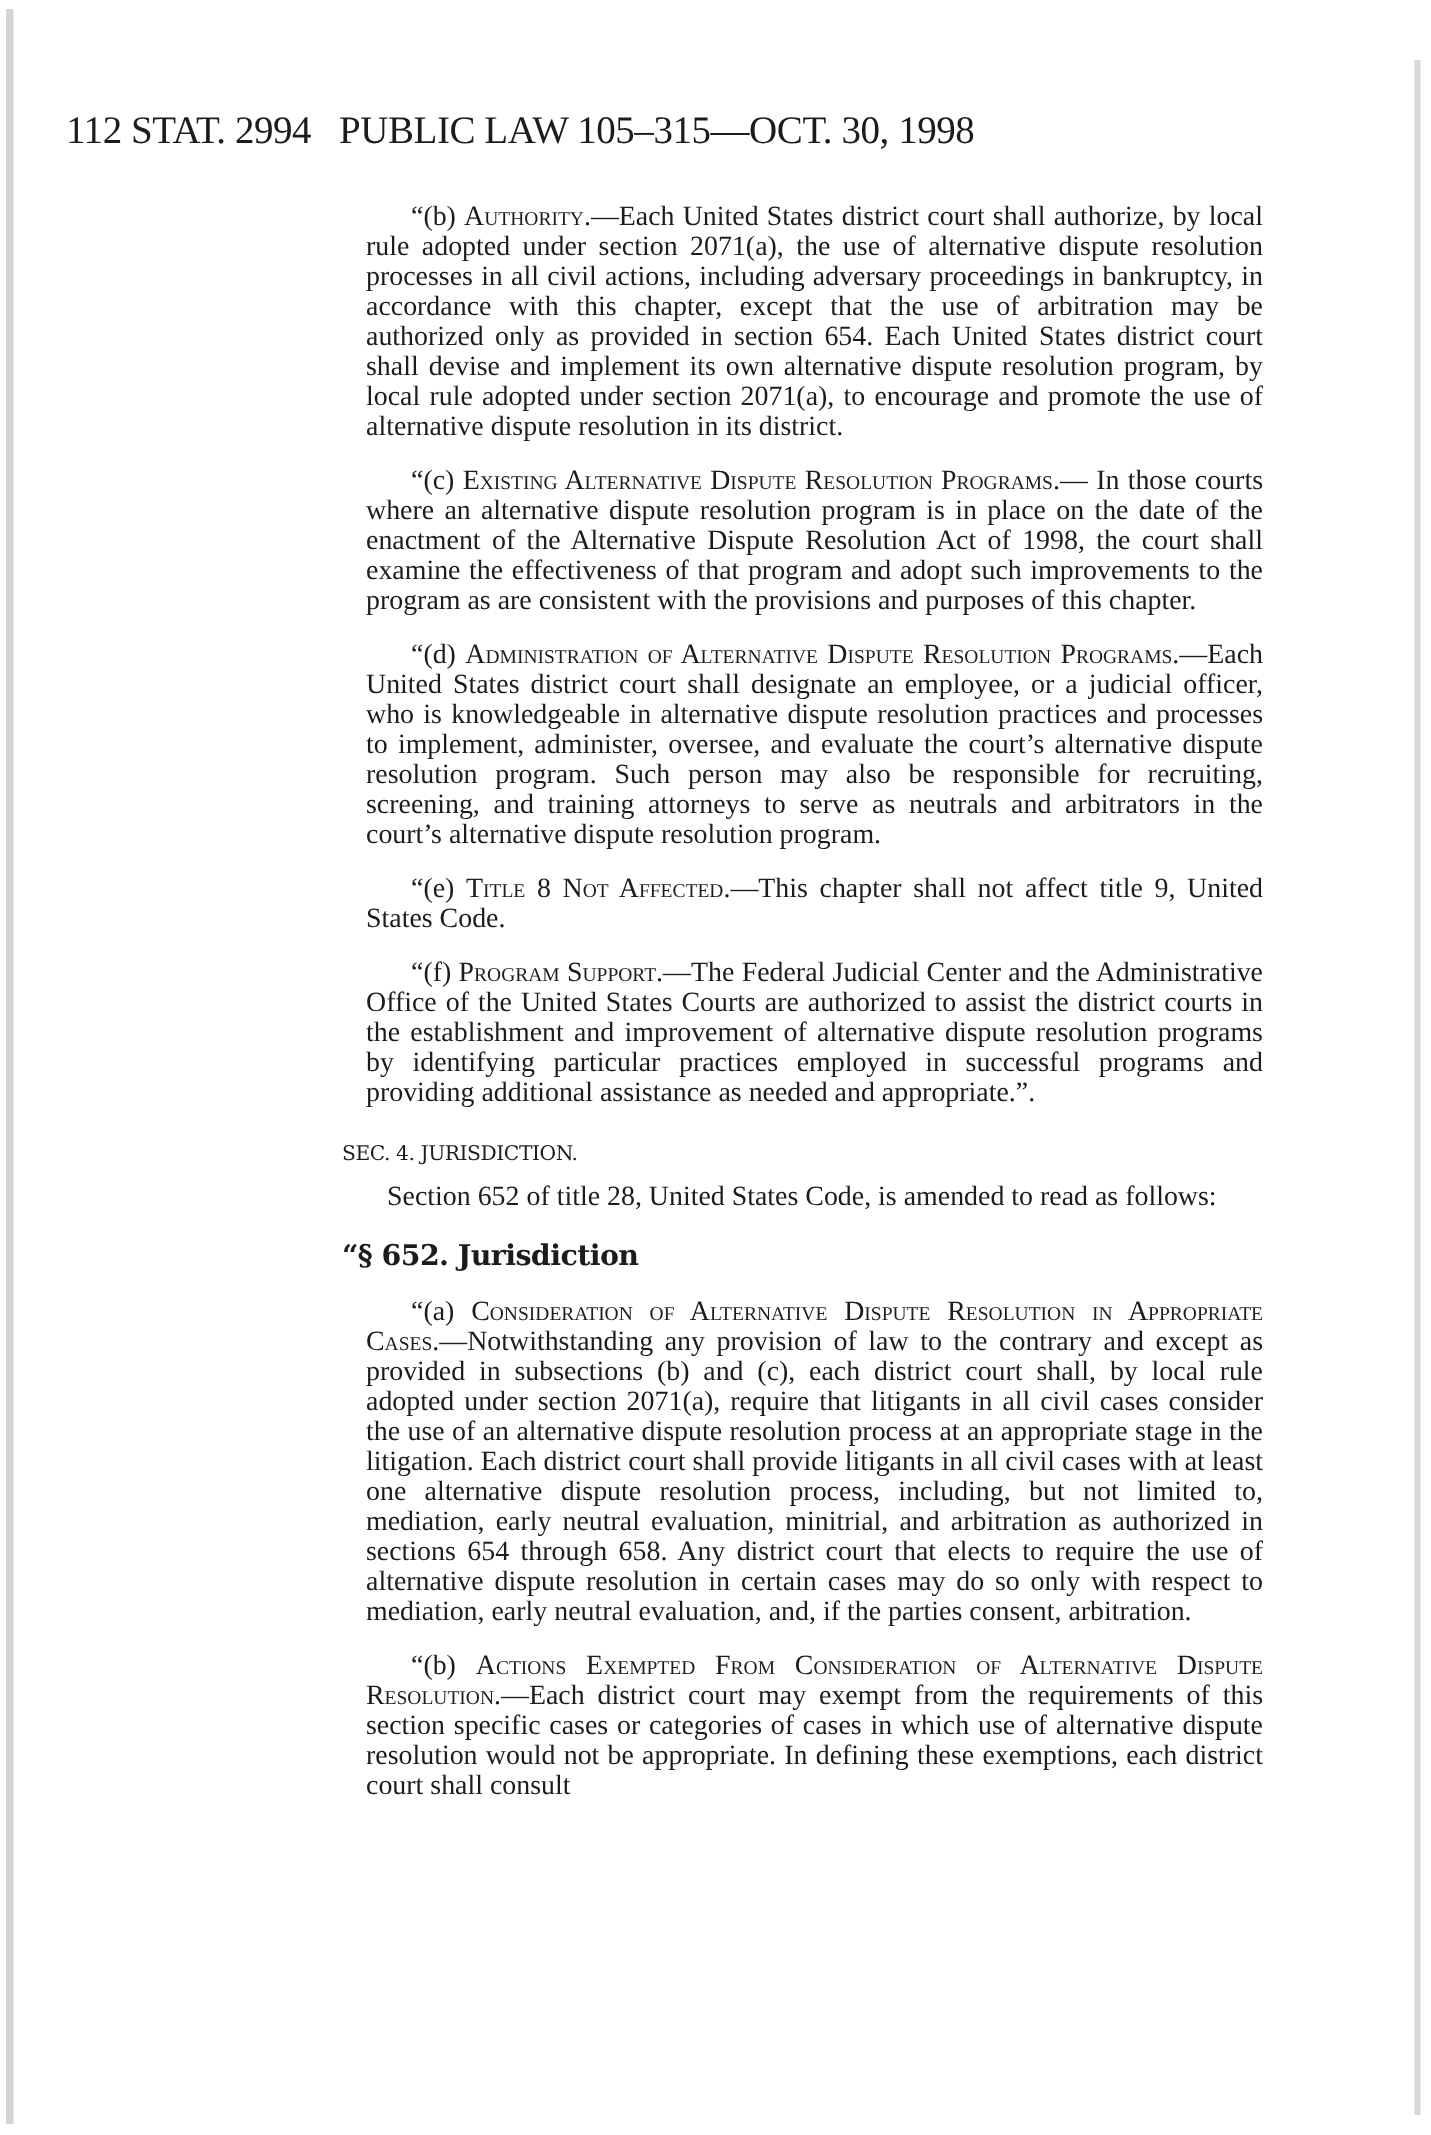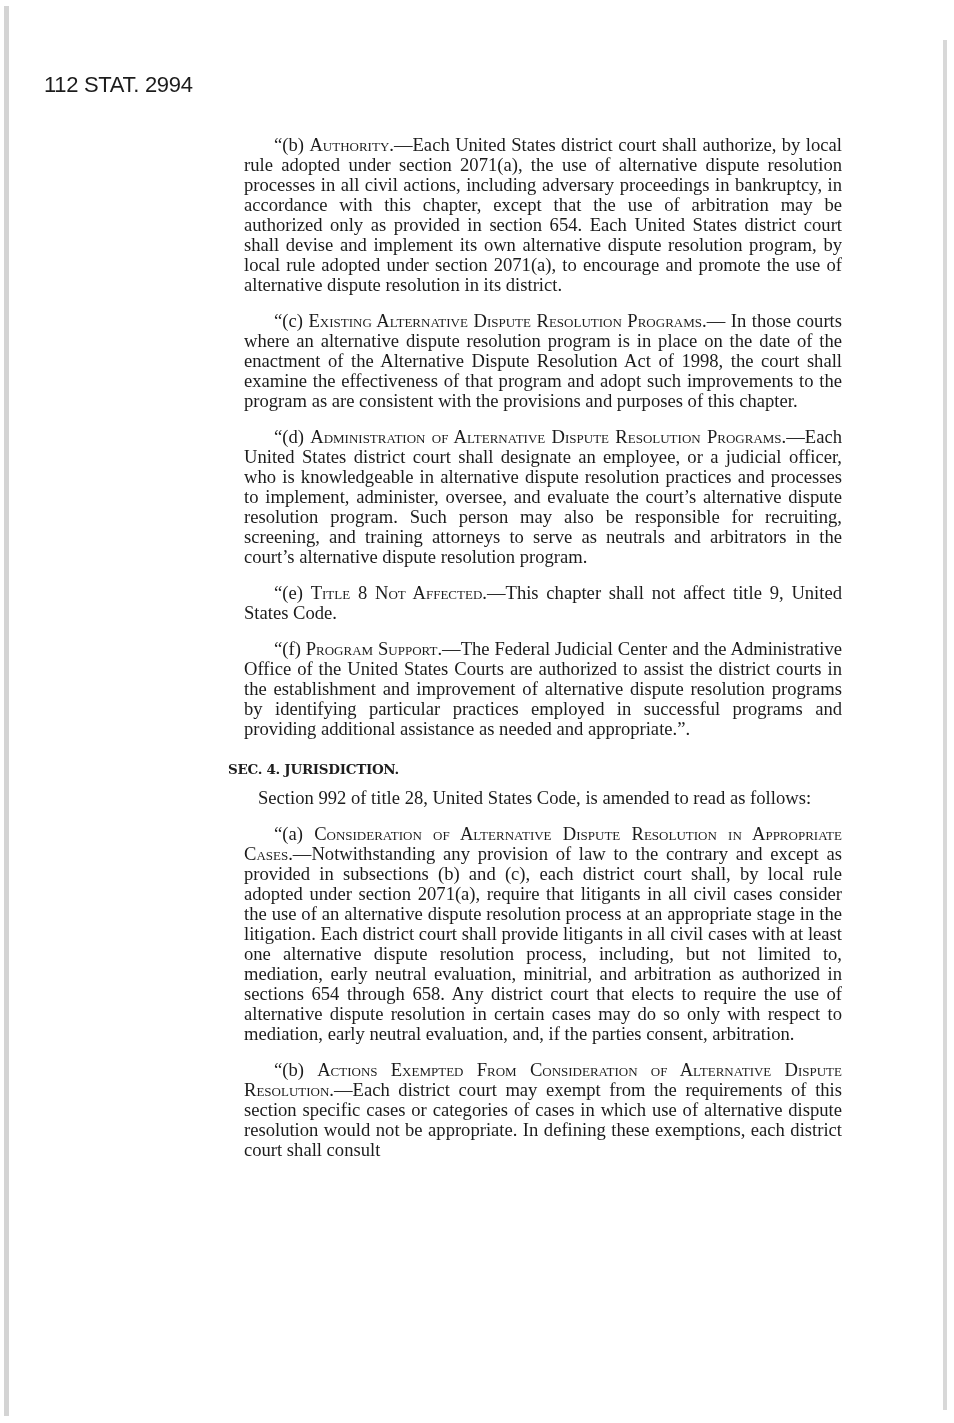--- a/index.html
+++ b/index.html
@@ -30,22 +30,22 @@
     width: 4px;
     height: 1370px;
     background: #d8d8d8;
   }
   .running-head {
     position: absolute;
     top: 72px;
     left: 44px;
     width: 820px;
     height: 30px;
-    font-family: Liberation Sans, sans-serif;
-    font-size: 22px;
+    font-family: Liberation Serif, serif;
+    font-size: 26px;
     letter-spacing: -0.3px;
   }
   .running-head .stat {
     position: absolute;
     left: 0;
     top: 0;
   }
   .running-head .law {
     position: absolute;
     left: 182px;
@@ -65,21 +65,21 @@
     text-align: justify;
     text-indent: 30px;
     hyphens: manual;
   }
   .sc {
     font-variant: small-caps;
   }
   .sec-heading {
     margin: 20px 0 9px 0;
     font-family: "DejaVu Serif", serif;
-    font-weight: bold;
+    font-weight: normal;
     font-size: 13.5px;
     line-height: 20px;
     letter-spacing: -0.3px;
   }
   .sec-para {
     margin: 0;
     text-align: justify;
     text-indent: 30px;
   }
   .section-title {
@@ -92,20 +92,21 @@
   }
 </style>
 </head>
 <body>
 
 <div class="edge-left"></div>
 <div class="edge-right"></div>
 
 <div class="running-head">
   <span class="stat">112 STAT. 2994</span>
+  <span class="law">PUBLIC LAW 105–315—OCT. 30, 1998</span>
 </div>
 
 <div class="column">
 
   <p class="para">
     <span>“(b) </span><span class="sc">Authority.</span><span>—Each United States district court shall authorize, by local rule adopted under section 2071(a), the use of alternative dispute resolution processes in all civil actions, includ­ing adversary proceedings in bankruptcy, in accordance with this chapter, except that the use of arbitration may be authorized only as provided in section 654. Each United States district court shall devise and implement its own alternative dispute resolution pro­gram, by local rule adopted under section 2071(a), to encourage and promote the use of alternative dispute resolution in its district.</span>
   </p>
 
   <p class="para">
     <span>“(c) </span><span class="sc">Existing Alternative Dispute Resolution Programs.</span><span>— In those courts where an alternative dispute resolution program is in place on the date of the enactment of the Alternative Dispute Resolution Act of 1998, the court shall examine the effectiveness of that program and adopt such improvements to the program as are consistent with the provisions and purposes of this chapter.</span>
@@ -118,22 +119,23 @@
   <p class="para">
     <span>“(e) </span><span class="sc">Title 8 Not Affected.</span><span>—This chapter shall not affect title 9, United States Code.</span>
   </p>
 
   <p class="para">
     <span>“(f) </span><span class="sc">Program Support.</span><span>—The Federal Judicial Center and the Administrative Office of the United States Courts are authorized to assist the district courts in the establishment and improvement of alternative dispute resolution programs by identifying particular practices employed in successful programs and providing additional assistance as needed and appropriate.”.</span>
   </p>
 
   <div class="sec-heading">SEC. 4. JURISDICTION.</div>
 
-  <p class="sec-para">Section 992 of title 28, United States Code, is amended to read as follows:</p>
+  <p class="sec-para">Section 652 of title 28, United States Code, is amended to read as follows:</p>
 
+  <div class="section-title">“§ 652. Jurisdiction</div>
 
   <p class="para">
     <span>“(a) </span><span class="sc">Consideration of Alternative Dispute Resolution in Appropriate Cases.</span><span>—Notwithstanding any provision of law to the contrary and except as provided in subsections (b) and (c), each district court shall, by local rule adopted under section 2071(a), require that litigants in all civil cases consider the use of an alternative dispute resolution process at an appropriate stage in the litigation. Each district court shall provide litigants in all civil cases with at least one alternative dispute resolution process, including, but not limited to, mediation, early neutral evaluation, minitrial, and arbitration as authorized in sections 654 through 658. Any district court that elects to require the use of alternative dispute resolution in certain cases may do so only with respect to mediation, early neutral evaluation, and, if the parties consent, arbitration.</span>
   </p>
 
   <p class="para">
     <span>“(b) </span><span class="sc">Actions Exempted From Consideration of Alternative Dispute Resolution.</span><span>—Each district court may exempt from the requirements of this section specific cases or categories of cases in which use of alternative dispute resolution would not be appro­priate. In defining these exemptions, each district court shall consult</span>
   </p>
 
 </div>

